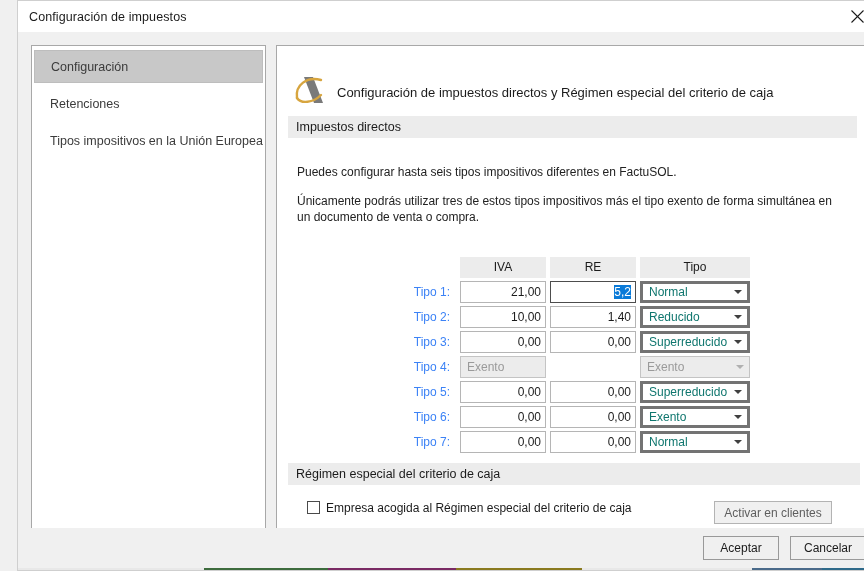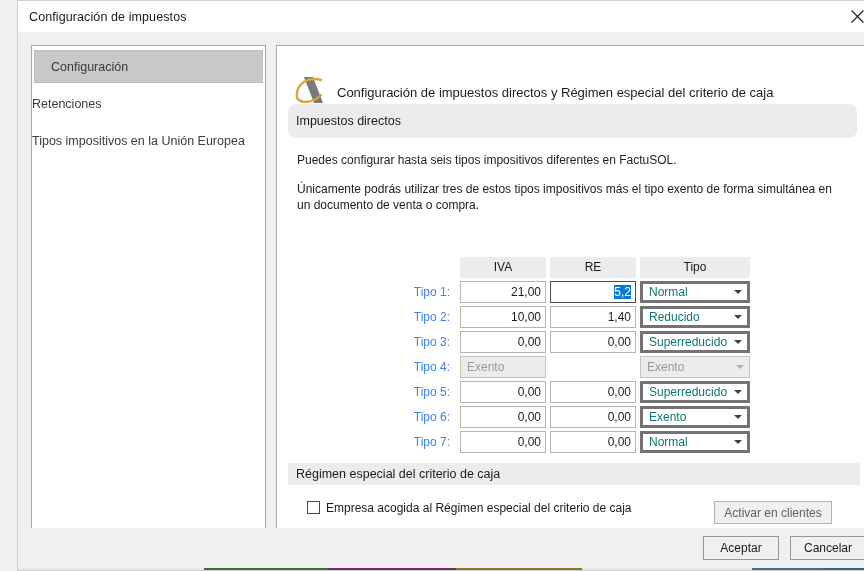--- a/index.html
+++ b/index.html
@@ -56,20 +56,21 @@
     position: absolute;
     left: 13px; top: 13px;
     width: 235px; height: 516px;
     background: #ffffff;
     border: 1px solid #a8a8a8;
     padding-top: 0;
   }
   .side-item {
     height: 32px;
     display: flex; align-items: center;
+    padding-left: 18px;
     font-size: 12.5px;
     color: #3b3b3b;
     cursor: default;
   }
   .side-item.spaced { margin-top: 5px; }
   .side-item.selected {
     background: #c8c8c8;
     margin: 4px 2px 0 2px;
     padding-left: 16px;
     height: 33px;
@@ -95,28 +96,27 @@
     flex: 0 0 40px;
     margin-right: 6px;
   }
   .panel-title {
     font-size: 13px;
     color: #1b1b1b;
     padding-top: 2px;
   }
 
   .section-bar {
-    margin: 0 11px;
+    margin: 12px 11px;
     background: #ececec;
-    height: 34px;
+    height: 22px;
     display: flex; align-items: center;
     padding-left: 8px;
     font-size: 12.5px;
     color: #1b1b1b;
-    border-radius: 8px;
   }
 
   .desc {
     padding: 14px 20px 0 20px;
     font-size: 12px;
     color: #222;
     line-height: 16px;
   }
   .desc p { margin: 0 0 13px 0; }
   .desc p.tight { margin-bottom: 0; }

